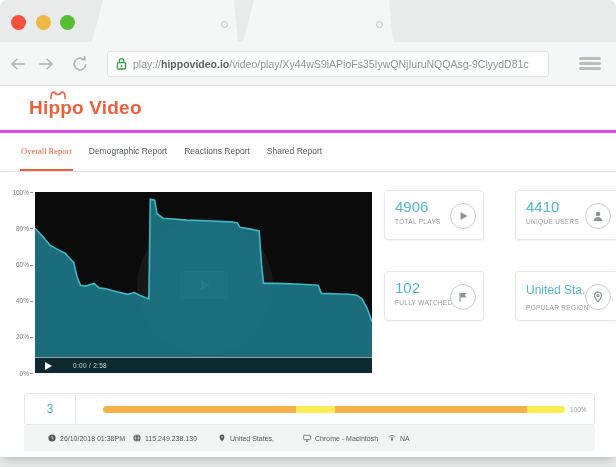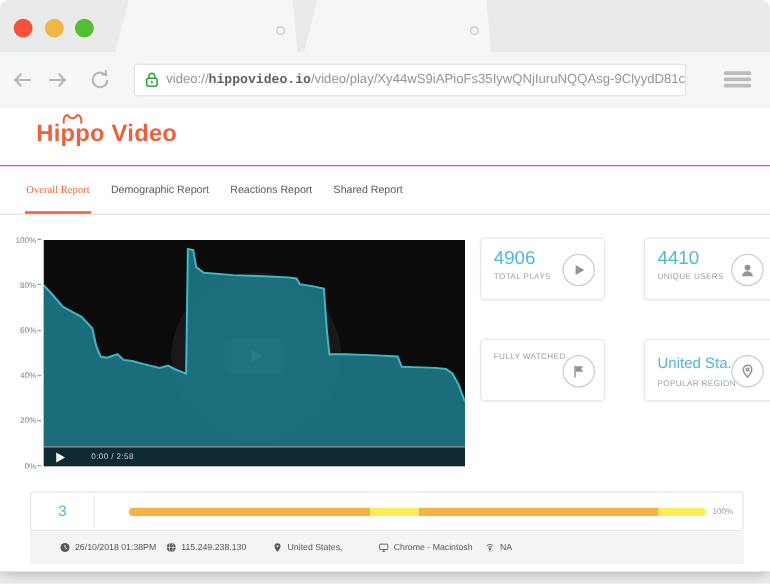--- a/index.html
+++ b/index.html
@@ -20,27 +20,27 @@
   .tab-dot { position:absolute; right:10px; top:21px; width:7px; height:7px; border:1px solid #c3c7c7; border-radius:50%; }
 
   
   .toolbar { position:relative; height:43px; background:#f5f6f6; display:flex; align-items:center; }
   .navbtn { width:20px; height:20px; margin-left:8px; color:#b3b7b9; flex:0 0 auto; }
   .navbtn svg { width:100%; height:100%; }
   .urlbox { margin-left:17px; width:442px; height:26px; background:#fff; border:1px solid #e3e5e5;
             border-radius:3px; display:flex; align-items:center; padding:0 8px; overflow:hidden; }
   .lock { width:11px; height:13px; margin-right:6px; flex:0 0 auto; }
   .url { font-size:10.5px; color:#8f9598; white-space:nowrap; }
-  .url .dom { color:#5c6265; font-weight:bold;font-family:Liberation Mono, monospace; }
+  .url .dom { color:#5c6265; font-weight:bold; }
   .burger { margin-left:auto; margin-right:15px; width:22px; }
   .burger div { height:2.5px; background:#b9bdbf; border-radius:2px; margin:2.5px 0; }
 
   
   .site { position:relative; height:372px; background:#fff; border-top:1px solid #dfe1e1; border-radius:0 0 9px 9px; }
-  .site-header { height:47px; border-bottom:1px solid #d946ef; position:relative; }
+  .site-header { height:47px; border-bottom:3px solid #d946ef; position:relative; }
   .logo { position:absolute; left:29px; top:11px; font-size:19px; font-weight:bold; color:#ee5f3b; letter-spacing:.2px; }
   .logo-ears { position:absolute; left:49px; top:4px; }
 
   .report-tabs { height:39px; border-bottom:1px solid #e3e3e3; display:flex; align-items:stretch; padding-left:20px; }
   .rtab { font-size:8.5px; color:#555a5c; display:flex; align-items:center; margin-right:15px;
           border-bottom:2px solid transparent; padding:0 1px; cursor:pointer; }
   .rtab.active { color:#ee5f3b; border-bottom-color:#ee5f3b;font-family:Liberation Serif, serif; }
 
   .report-body { position:relative; height:285px; background:#fff; }
 
@@ -127,21 +127,21 @@
           <path d="M19 12a7 7 0 1 1-2.3-5.2"></path>
           <path d="M17.5 2.5l.3 4.5-4.4-.5"></path>
         </svg>
     </span>
     <div class="urlbox">
       <svg class="lock" viewBox="0 0 12 14">
         <rect x="1.5" y="6" width="9" height="7" rx="1.5" fill="none" stroke="#2ba63a" stroke-width="1.4"></rect>
         <path d="M3.5 6V4.2a2.5 2.5 0 0 1 5 0V6" fill="none" stroke="#2ba63a" stroke-width="1.4"></path>
         <circle cx="6" cy="9.5" r="1" fill="#2ba63a"></circle>
       </svg>
-      <span class="url"><span>video://</span><span class="dom">hippovideo.io</span><span>/video/play/Xy44wS9iAPioFs35IywQNjIuruNQQAsg-9ClyydD81c</span></span>
+      <span class="url"><span>play://</span><span class="dom">hippovideo.io</span><span>/video/play/Xy44wS9iAPioFs35IywQNjIuruNQQAsg-9ClyydD81c</span></span>
     </div>
     <div class="burger">
         <div></div>
         <div></div>
         <div></div>
       </div>
   </div>
 
   <div class="site">
 
@@ -197,20 +197,21 @@
           <div class="stat-value">4410</div>
           <div class="stat-label">UNIQUE USERS</div>
           <span class="stat-icon">
             <svg viewBox="0 0 12 12">
                 <circle cx="6" cy="4" r="2.3" fill="#8f9496"></circle>
                 <path d="M1.5 11c.5-2.8 2.3-4 4.5-4s4 1.2 4.5 4z" fill="#8f9496"></path>
               </svg>
           </span>
         </div>
         <div class="stat-card">
+          <div class="stat-value">102</div>
           <div class="stat-label">FULLY WATCHED</div>
           <span class="stat-icon">
             <svg viewBox="0 0 12 12">
                 <path d="M3 1.5v9.5" stroke="#8f9496" stroke-width="1.2"></path>
                 <path d="M3.6 2h6l-1.8 2.2L9.6 6.4h-6z" fill="#8f9496"></path>
               </svg>
           </span>
         </div>
         <div class="stat-card region">
           <div class="stat-value">United Sta..</div>

